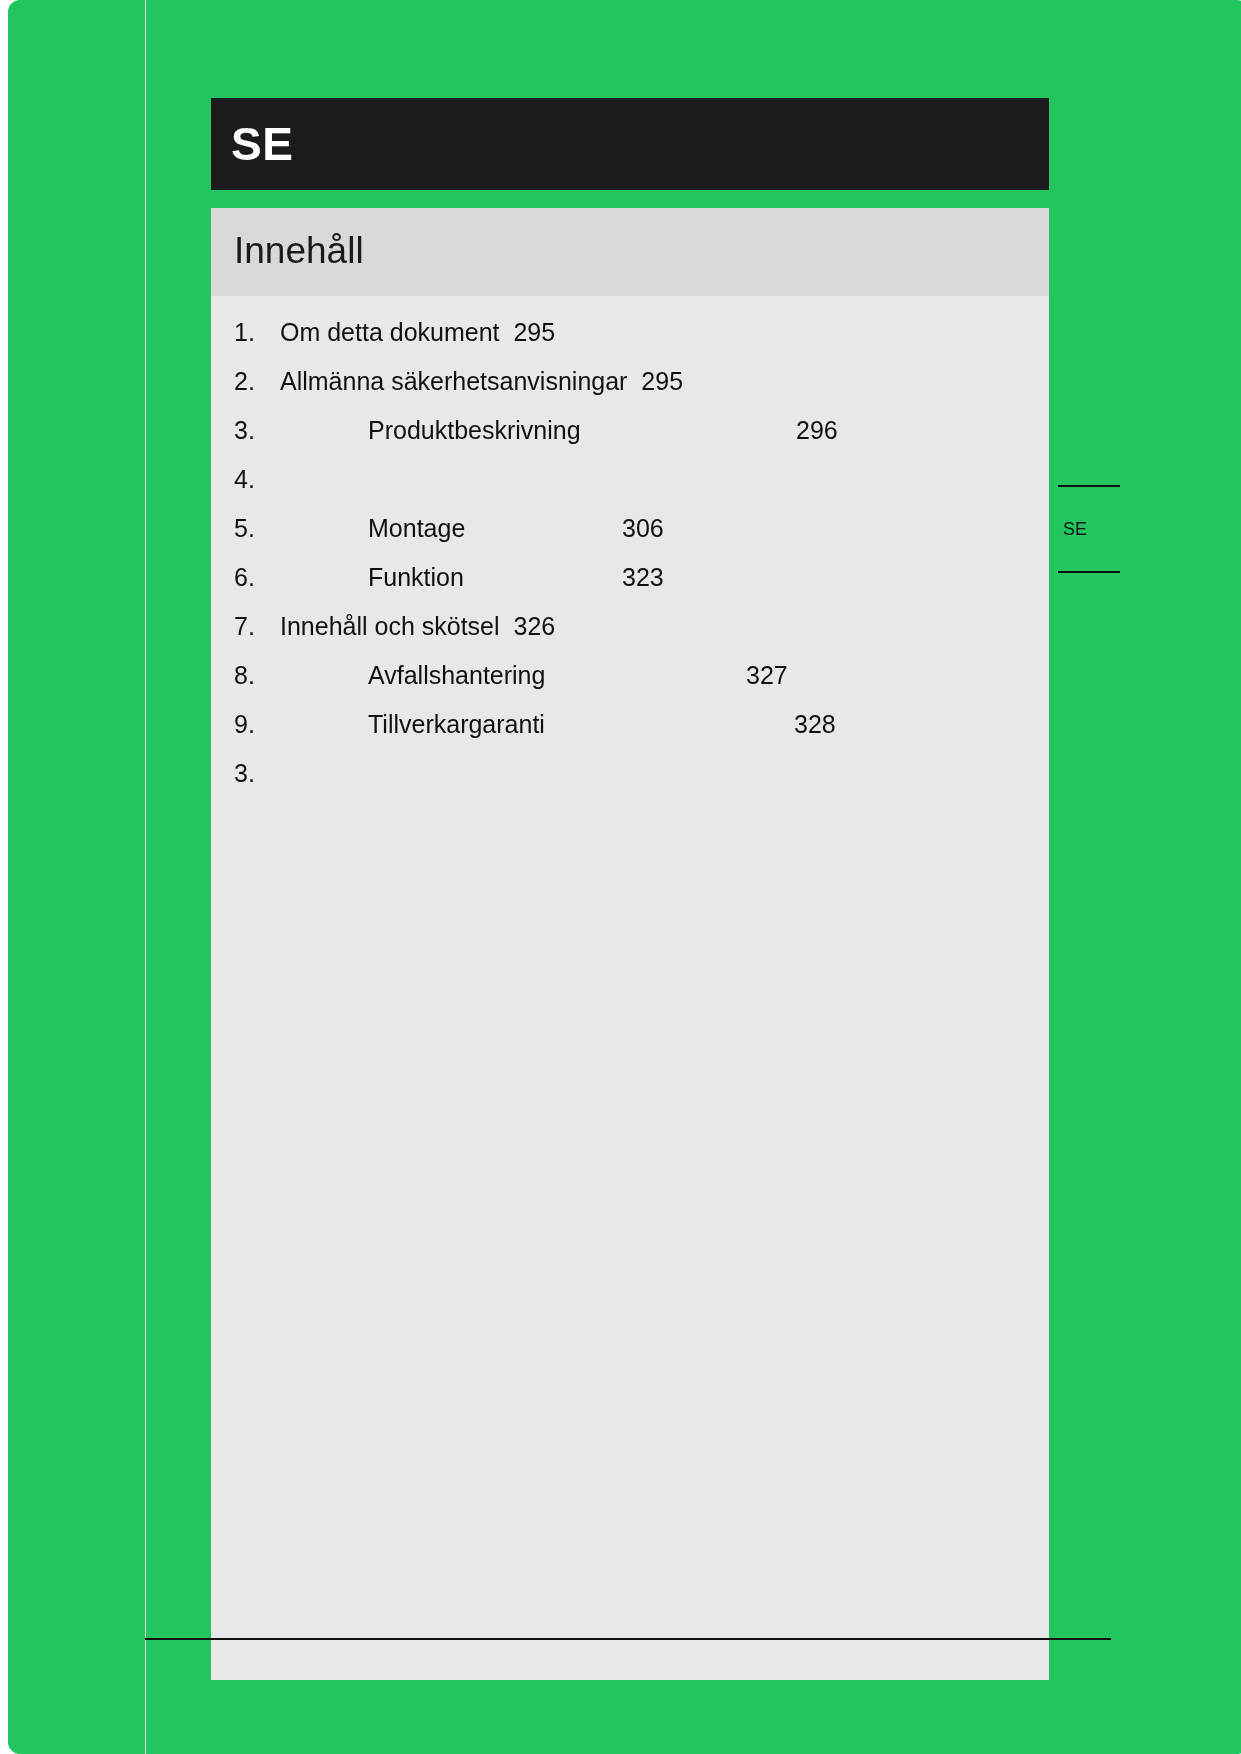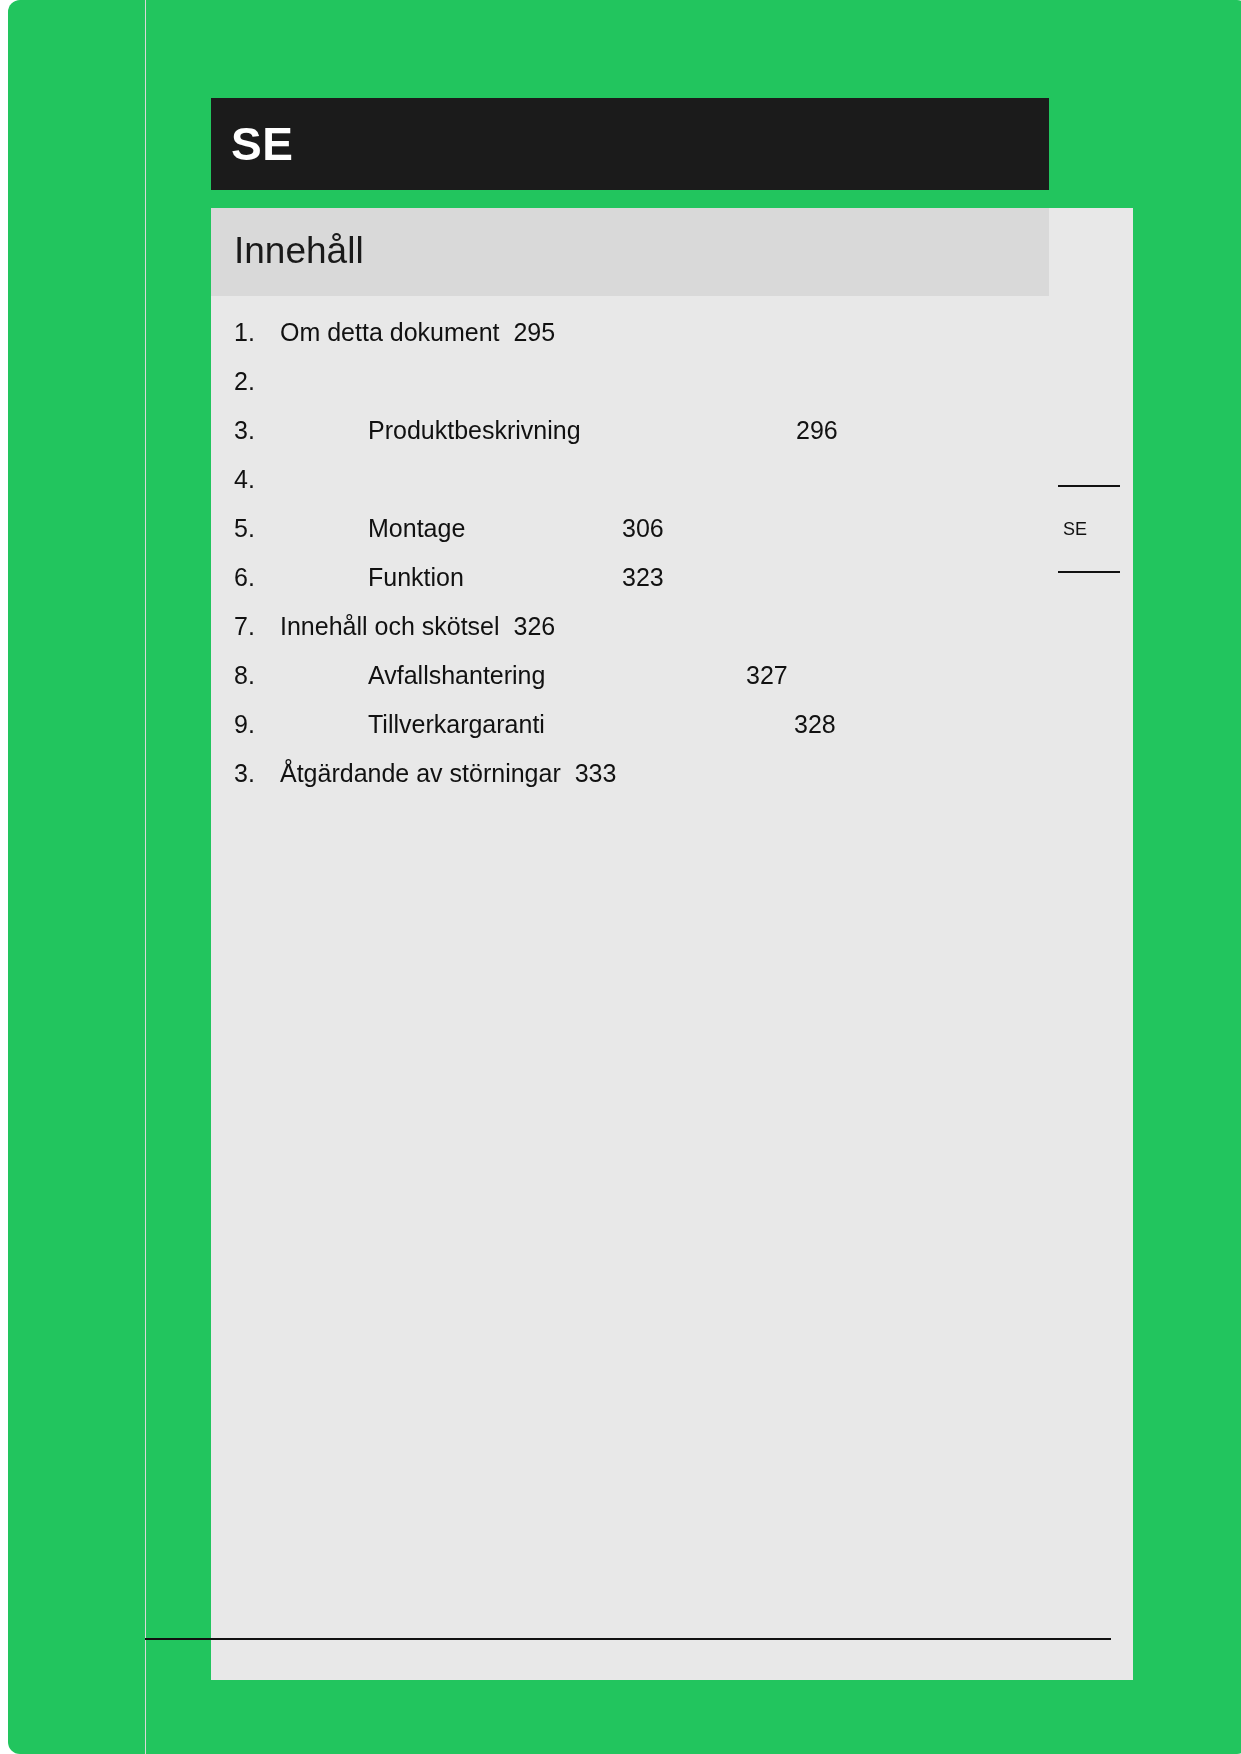--- a/index.html
+++ b/index.html
@@ -63,21 +63,21 @@
     font-weight: bold;
     letter-spacing: 0.5px;
     line-height: 56px;
   }
 
   
   .content-panel {
     position: absolute;
     left: 203px;
     top: 208px;
-    width: 922px;
+    width: 838px;
     height: 1472px;
     background: #e8e8e8;
   }
 
   
   .title-band {
     position: absolute;
     left: 0;
     top: 0;
     width: 838px;
@@ -174,20 +174,21 @@
       <div class="title-text">Innehåll</div>
     </div>
 
     <div class="toc" id="toc-list">
         <div class="toc-row tight">
           <span class="toc-num">1.</span>
           <span class="toc-inline"><span>Om detta dokument</span>&nbsp;&nbsp;<span>295</span></span>
         </div>
         <div class="toc-row tight">
           <span class="toc-num">2.</span>
+          <span class="toc-inline"><span>Allmänna säkerhetsanvisningar</span>&nbsp;&nbsp;<span>295</span></span>
         </div>
         <div class="toc-row wide">
           <span class="toc-num">3.</span>
           <span class="toc-title">Produktbeskrivning</span>
           <span class="pagecol" style="left: 562px;">296</span>
         </div>
         <div class="toc-row tight">
           <span class="toc-num">4.</span>
         </div>
         <div class="toc-row wide">
@@ -209,21 +210,20 @@
           <span class="toc-title">Avfallshantering</span>
           <span class="pagecol" style="left: 512px; text-align: right;">327</span>
         </div>
         <div class="toc-row wide">
           <span class="toc-num">9.</span>
           <span class="toc-title">Tillverkargaranti</span>
           <span class="pagecol" style="left: 512px; margin-left: 48px;">328</span>
         </div>
         <div class="toc-row tight">
           <span class="toc-num">3.</span>
-          <span class="toc-inline"><span>Åtgärdande av störningar</span>&nbsp;&nbsp;<span>333</span></span>
         </div>
       </div>
   </div>
 
   <div class="side-tab">
     <div class="tab-line top"></div>
     <div class="tab-label">SE</div>
     <div class="tab-line bottom"></div>
   </div>
 

